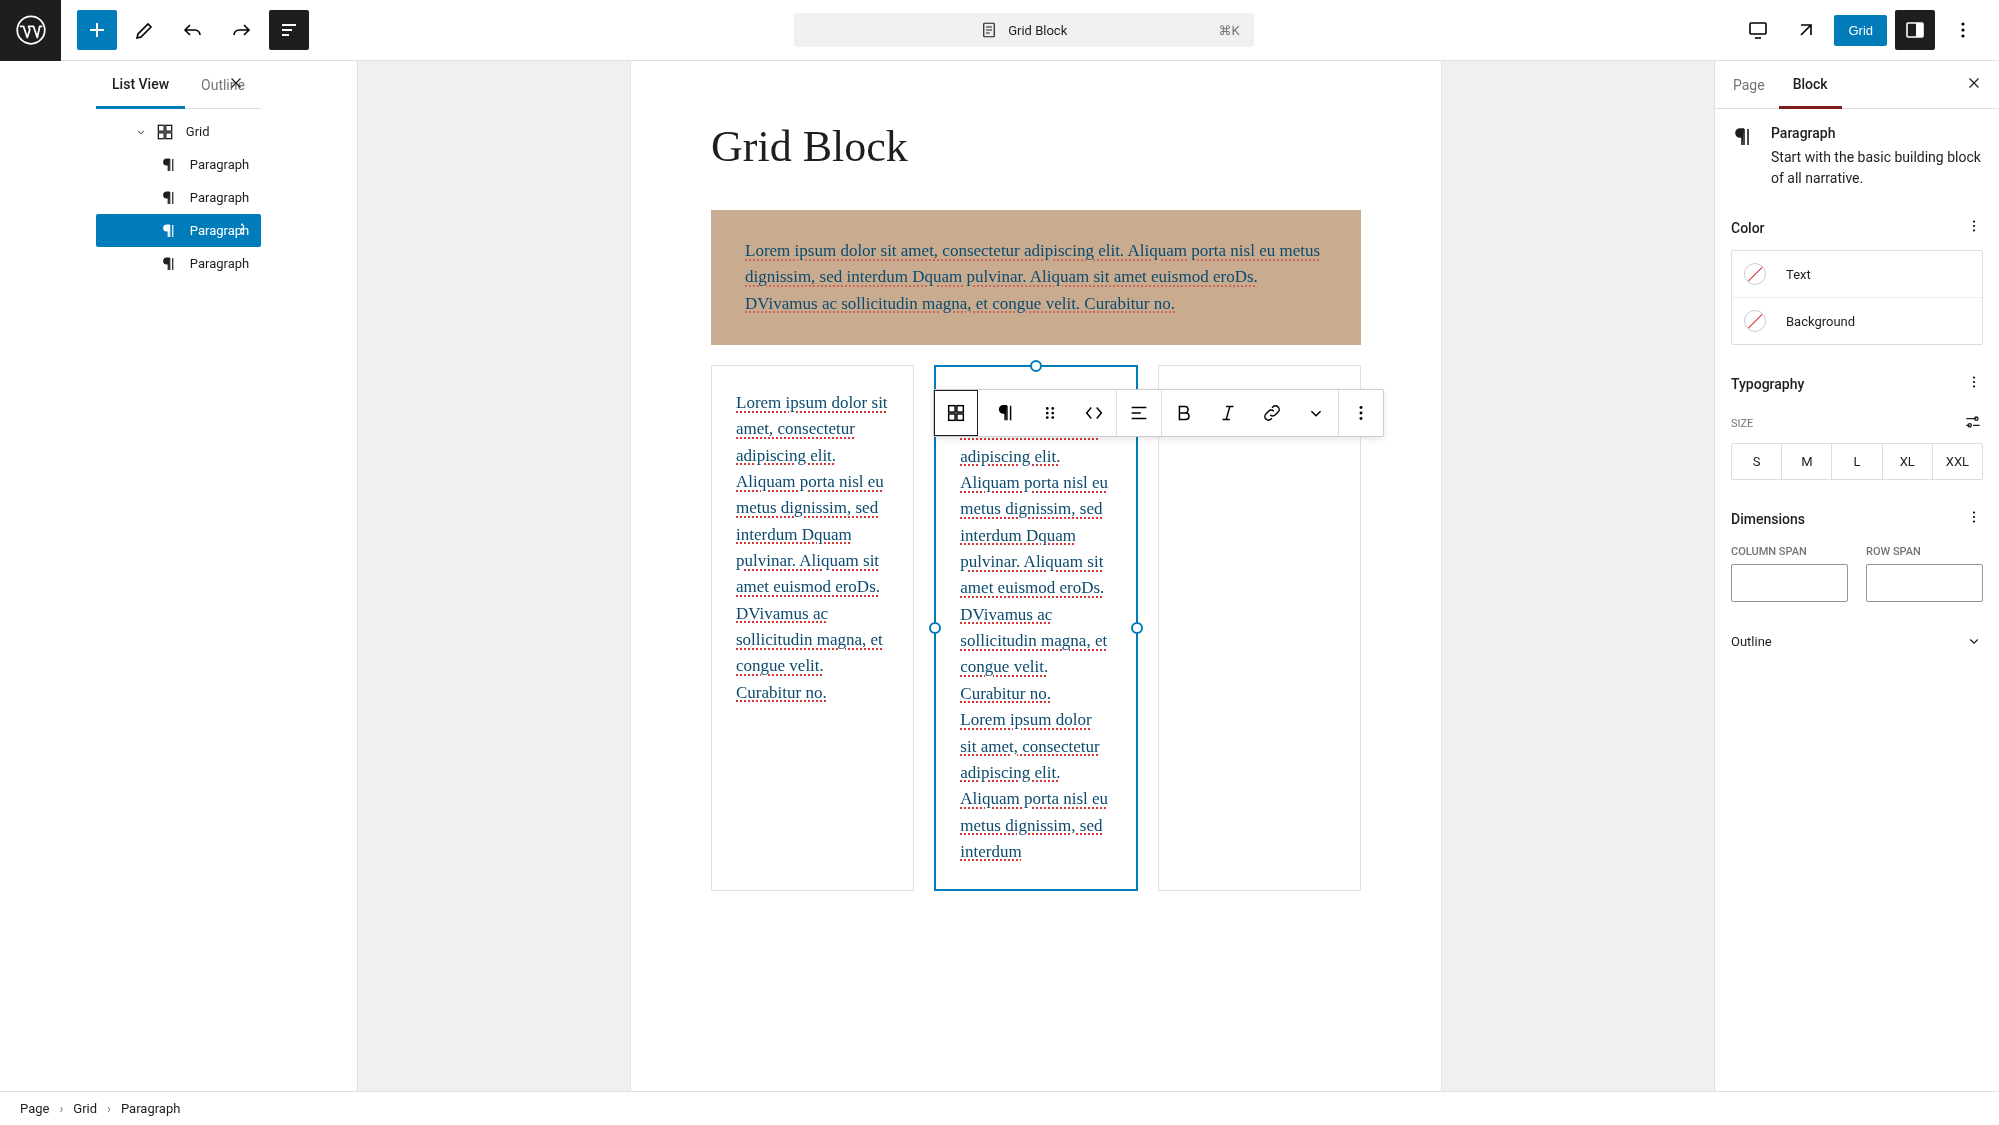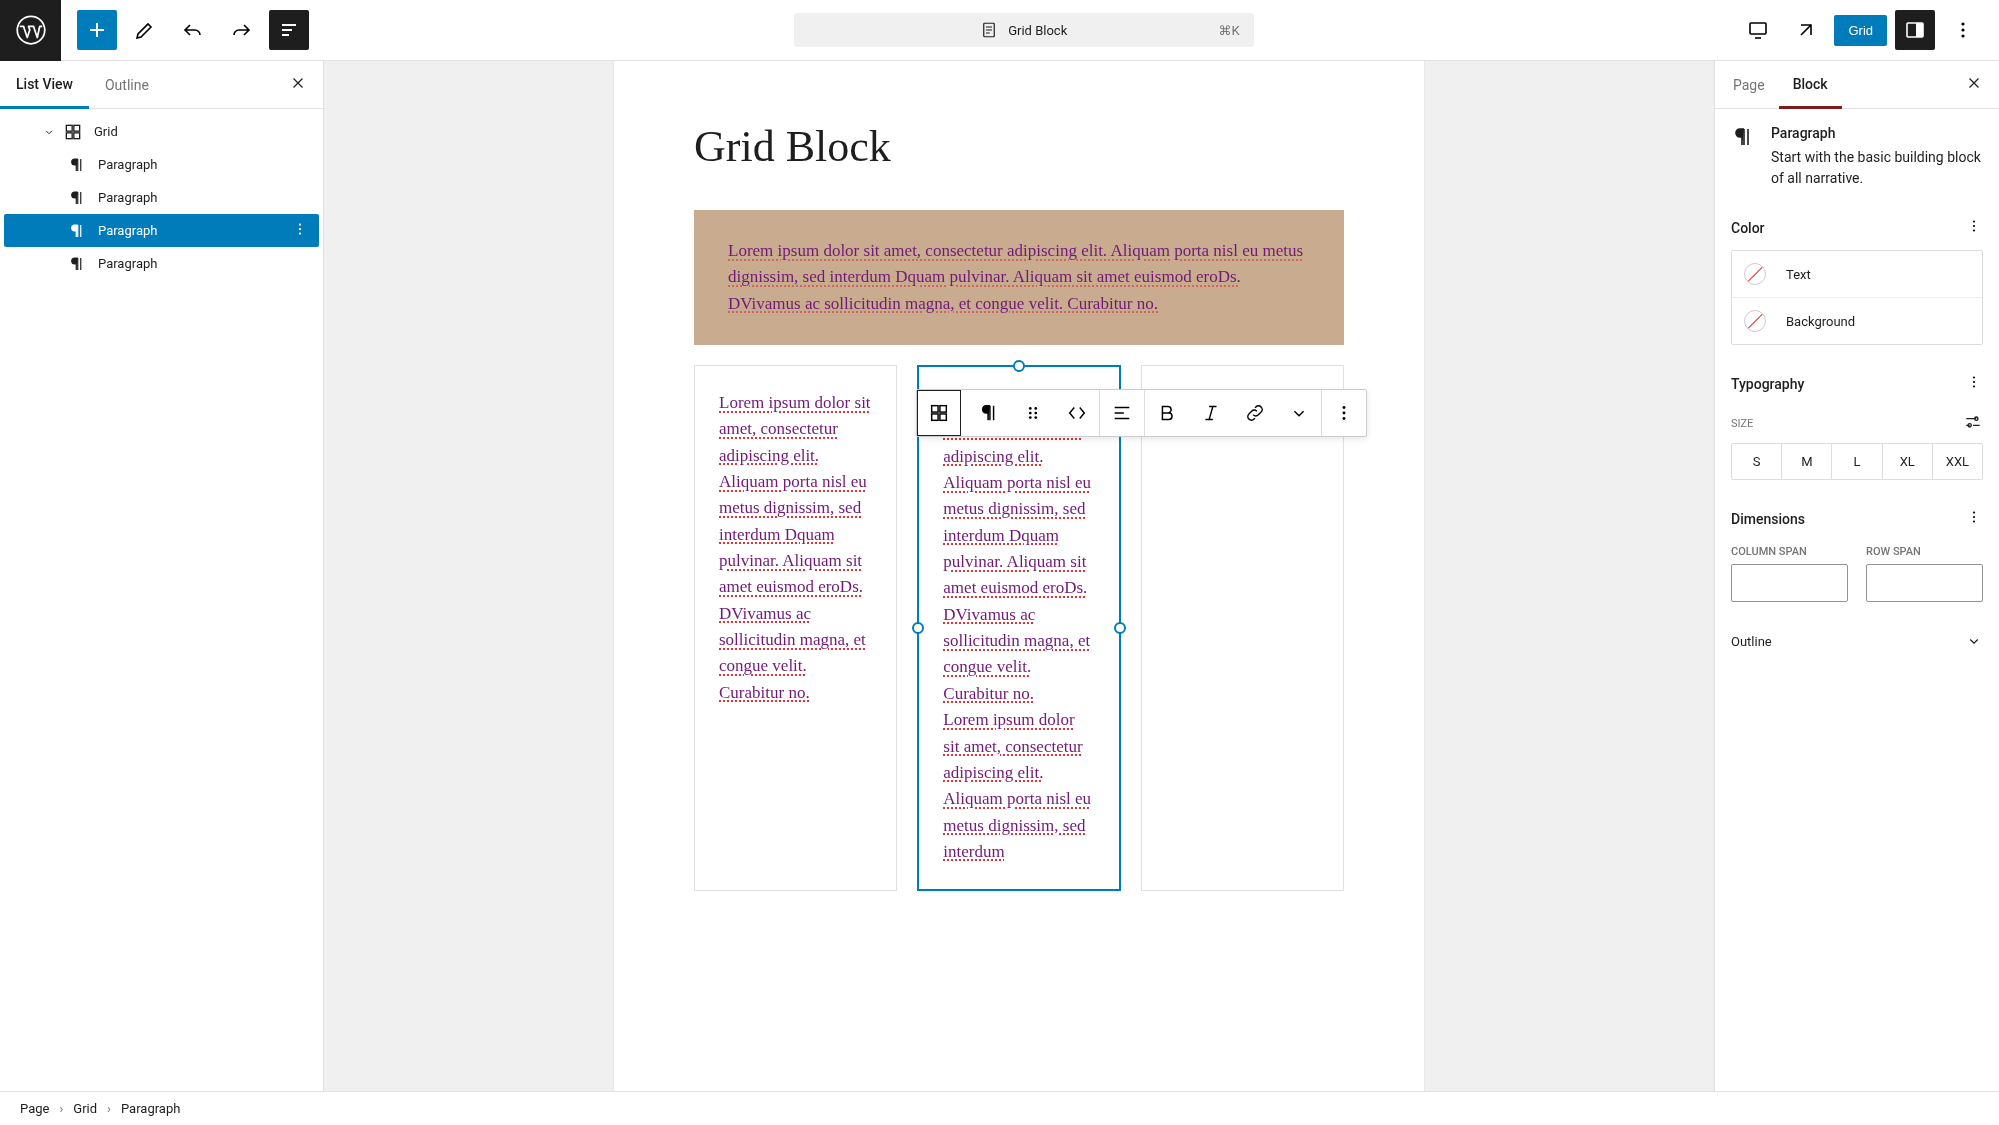--- a/index.html
+++ b/index.html
@@ -17,40 +17,40 @@
 .toolbar-center { flex: 1; display: flex; justify-content: center; }
 .doc-title-bar { display: flex; align-items: center; gap: 10px; background: #f0f0f0; border-radius: 4px; padding: 8px 16px; width: 460px; justify-content: center; position: relative; }
 .doc-title-bar .shortcut { position: absolute; right: 14px; color: #757575; font-size: 13px; }
 .toolbar-right { display: flex; align-items: center; gap: 8px; padding-right: 16px; }
 .save-btn { background: #007cba; color: #fff; padding: 8px 14px; border-radius: 2px; border: none; font-size: 13px; cursor: pointer; }
 
 
 .main-layout { display: flex; height: calc(100vh - 61px - 34px); }
 
 
-.left-panel { width: 324px; border-right: 1px solid #e0e0e0; background: #fff; display: flex; flex-direction: column; }
+.left-panel { width: 358px; border-right: 1px solid #e0e0e0; background: #fff; display: flex; flex-direction: column; align-items: center; }
 .left-tabs { display: flex; align-items: center; height: 48px; border-bottom: 1px solid #e0e0e0; position: relative; }
 .left-tab { padding: 14px 16px; font-size: 14px; cursor: pointer; color: #757575; }
 .left-tab.active { color: #1e1e1e; font-weight: 500; border-bottom: 3px solid #007cba; margin-bottom: -1px; }
 .close-panel { position: absolute; right: 10px; cursor: pointer; padding: 6px; }
 .tree { padding: 6px 4px; }
 .tree-row { display: flex; align-items: center; height: 33px; padding: 0 12px; cursor: pointer; border-radius: 2px; position: relative; }
 .tree-row.indent-1 { padding-left: 38px; }
 .tree-row.indent-2 { padding-left: 62px; }
 .tree-row.selected { background: #007cba; color: #fff; }
 .tree-row .chev { margin-right: 6px; display: flex; }
 .tree-icon { width: 22px; height: 22px; margin-right: 10px; display: flex; align-items: center; justify-content: center; }
 .tree-row .row-more { position: absolute; right: 10px; }
 
 
 .canvas { flex: 1; background: #f0f0f0; overflow: auto; display: flex; justify-content: center; padding-top: 0; }
 .canvas-inner { width: 810px; background: #fff; margin-top: 0; padding: 60px 80px; box-shadow: 0 0 0 1px rgba(0,0,0,0.03); position: relative; }
 .page-title { font-family: Georgia, 'Times New Roman', serif; font-size: 44px; font-weight: 400; margin-bottom: 38px; }
 .grid-block { display: grid; grid-template-columns: 1fr 1fr 1fr; gap: 20px; position: relative; }
-.cell { padding: 24px; font-size: 17px; line-height: 1.55; font-family: Georgia, serif; color: #701a75; border: 1px solid #e0e0e0; }
+.cell { padding: 24px; font-size: 17px; line-height: 1.55; font-family: Georgia, serif; color: #0c4a6e; border: 1px solid #e0e0e0; }
 .cell.span3 { grid-column: 1 / span 3; background: #c9ac8f; border: none; padding: 28px 34px; }
 .cell.selected { border: 2px solid #007cba; position: relative; }
 .resize-handle { position: absolute; width: 12px; height: 12px; background: #fff; border: 2px solid #007cba; border-radius: 50%; }
 .rh-top { top: -7px; left: 50%; transform: translateX(-50%); }
 .rh-left { left: -7px; top: 50%; transform: translateY(-50%); }
 .rh-right { right: -7px; top: 50%; transform: translateY(-50%); }
 .cell.empty { background: #fff; }
 .cell p { text-decoration: underline; text-decoration-style: dotted; text-decoration-color: #d63638; text-decoration-thickness: 2px; text-underline-offset: 3px; }
 .cell.span3 p { text-decoration-color: rgba(214,54,56,0.6); }
 

